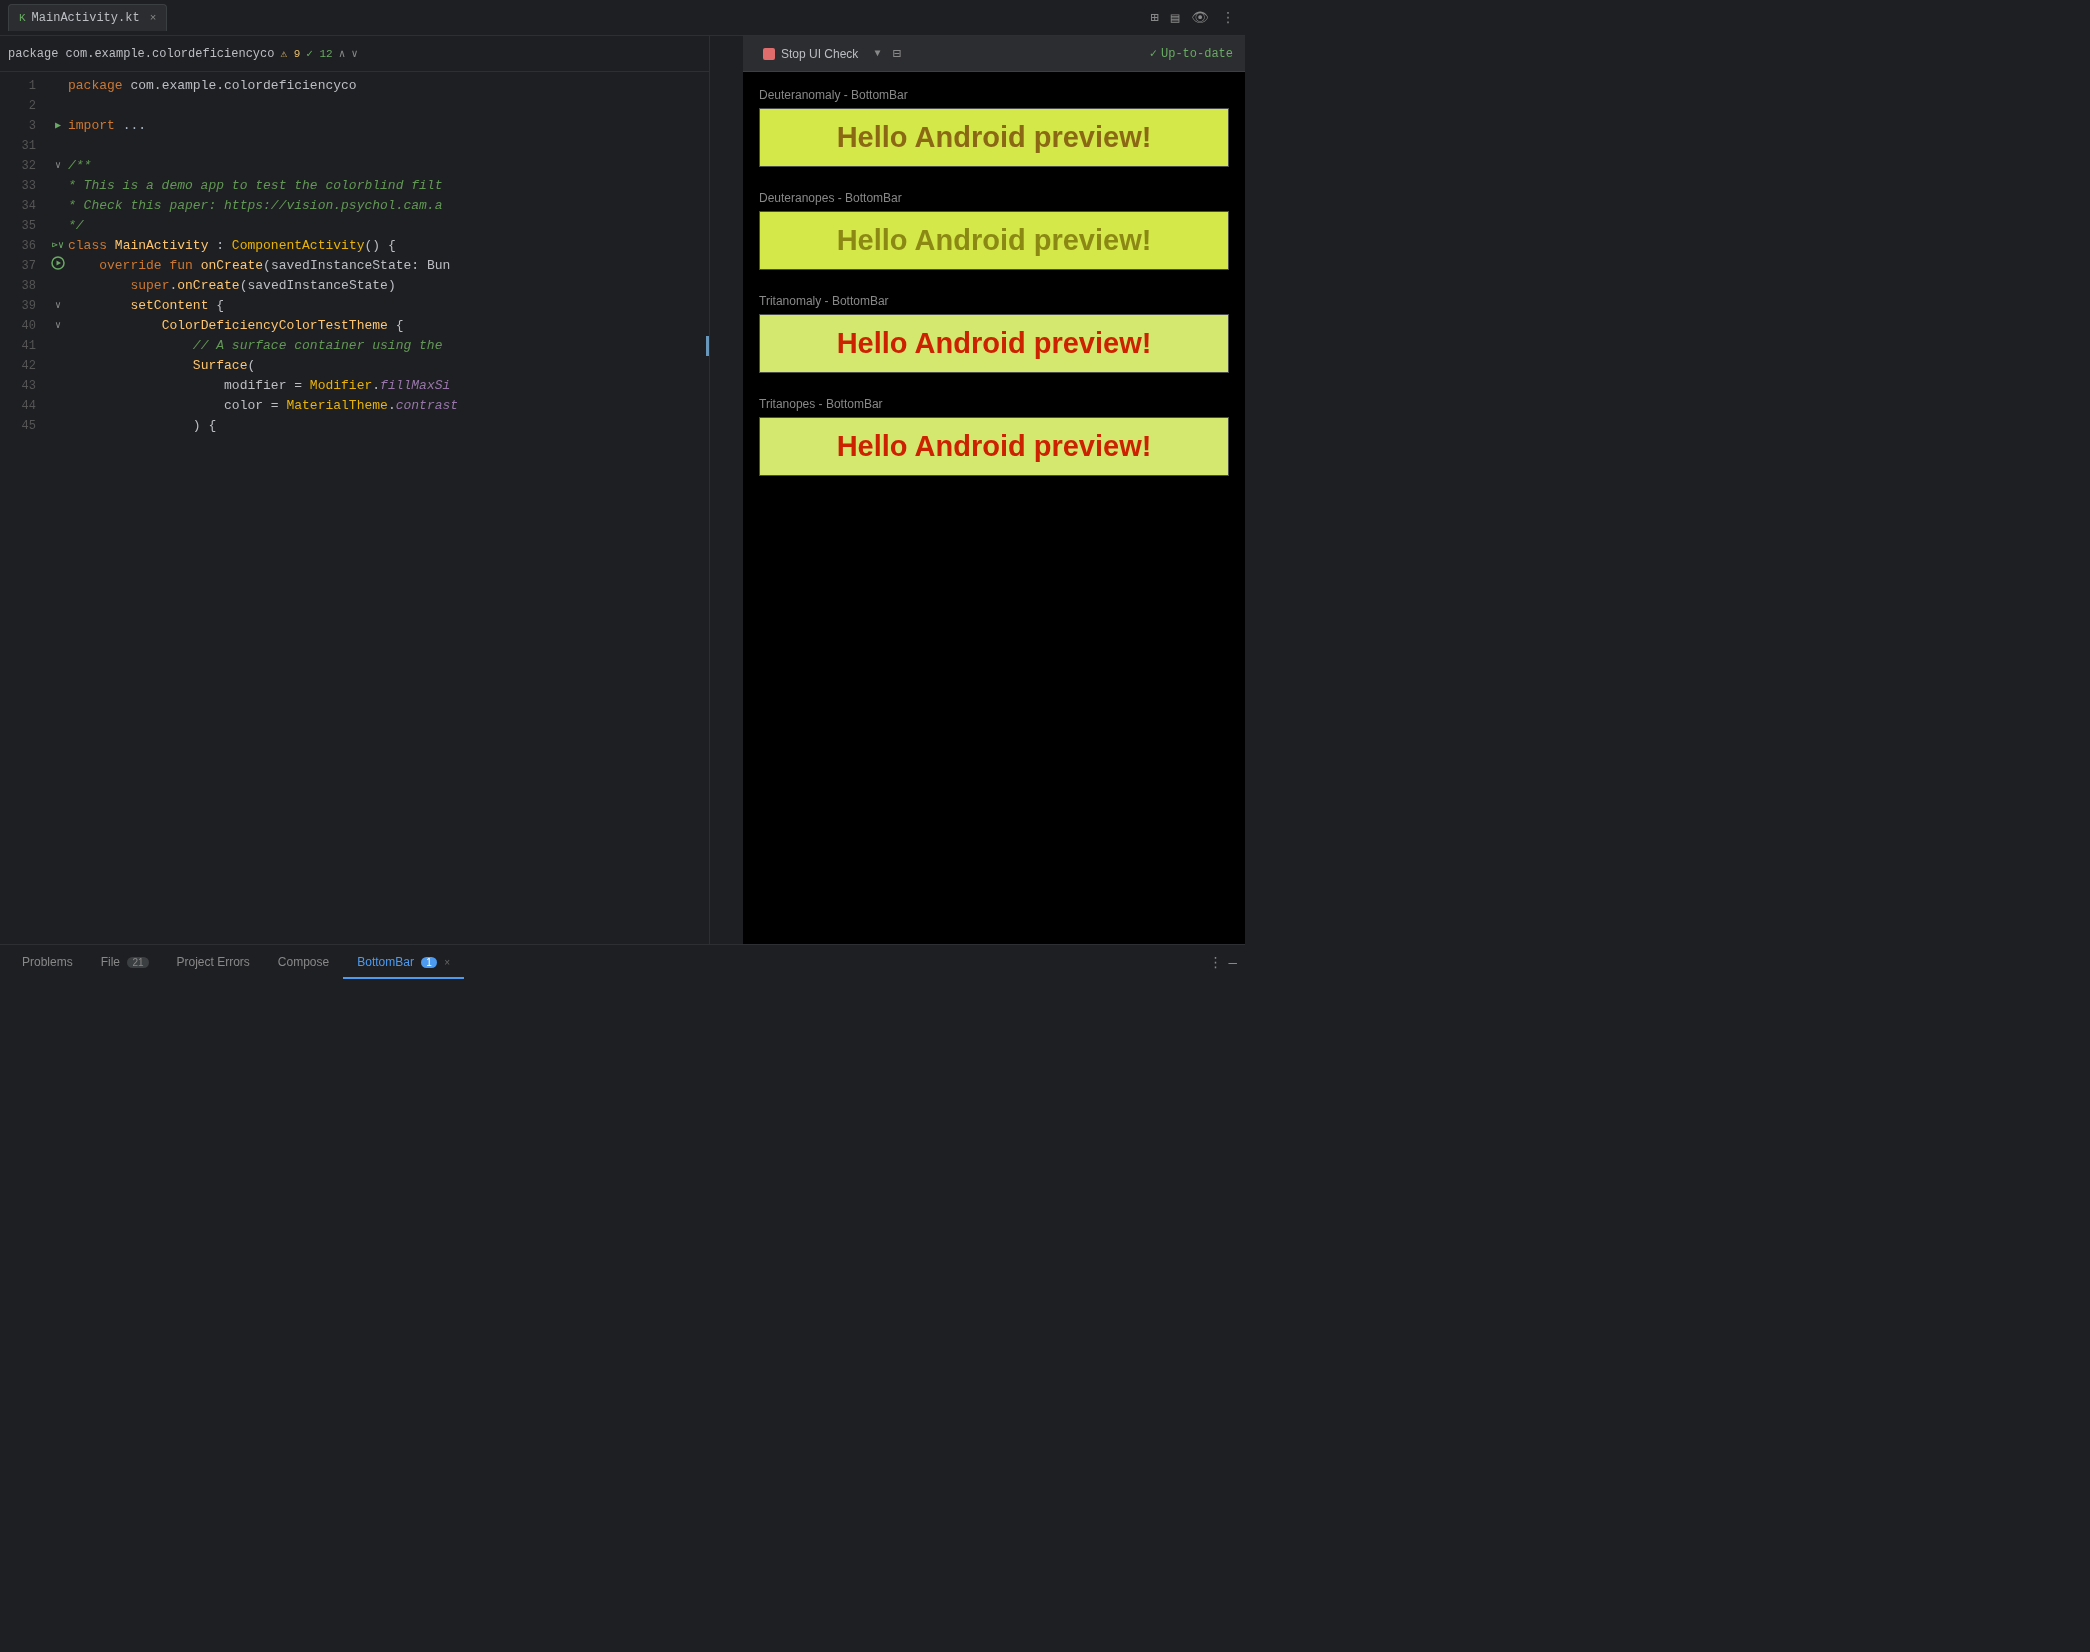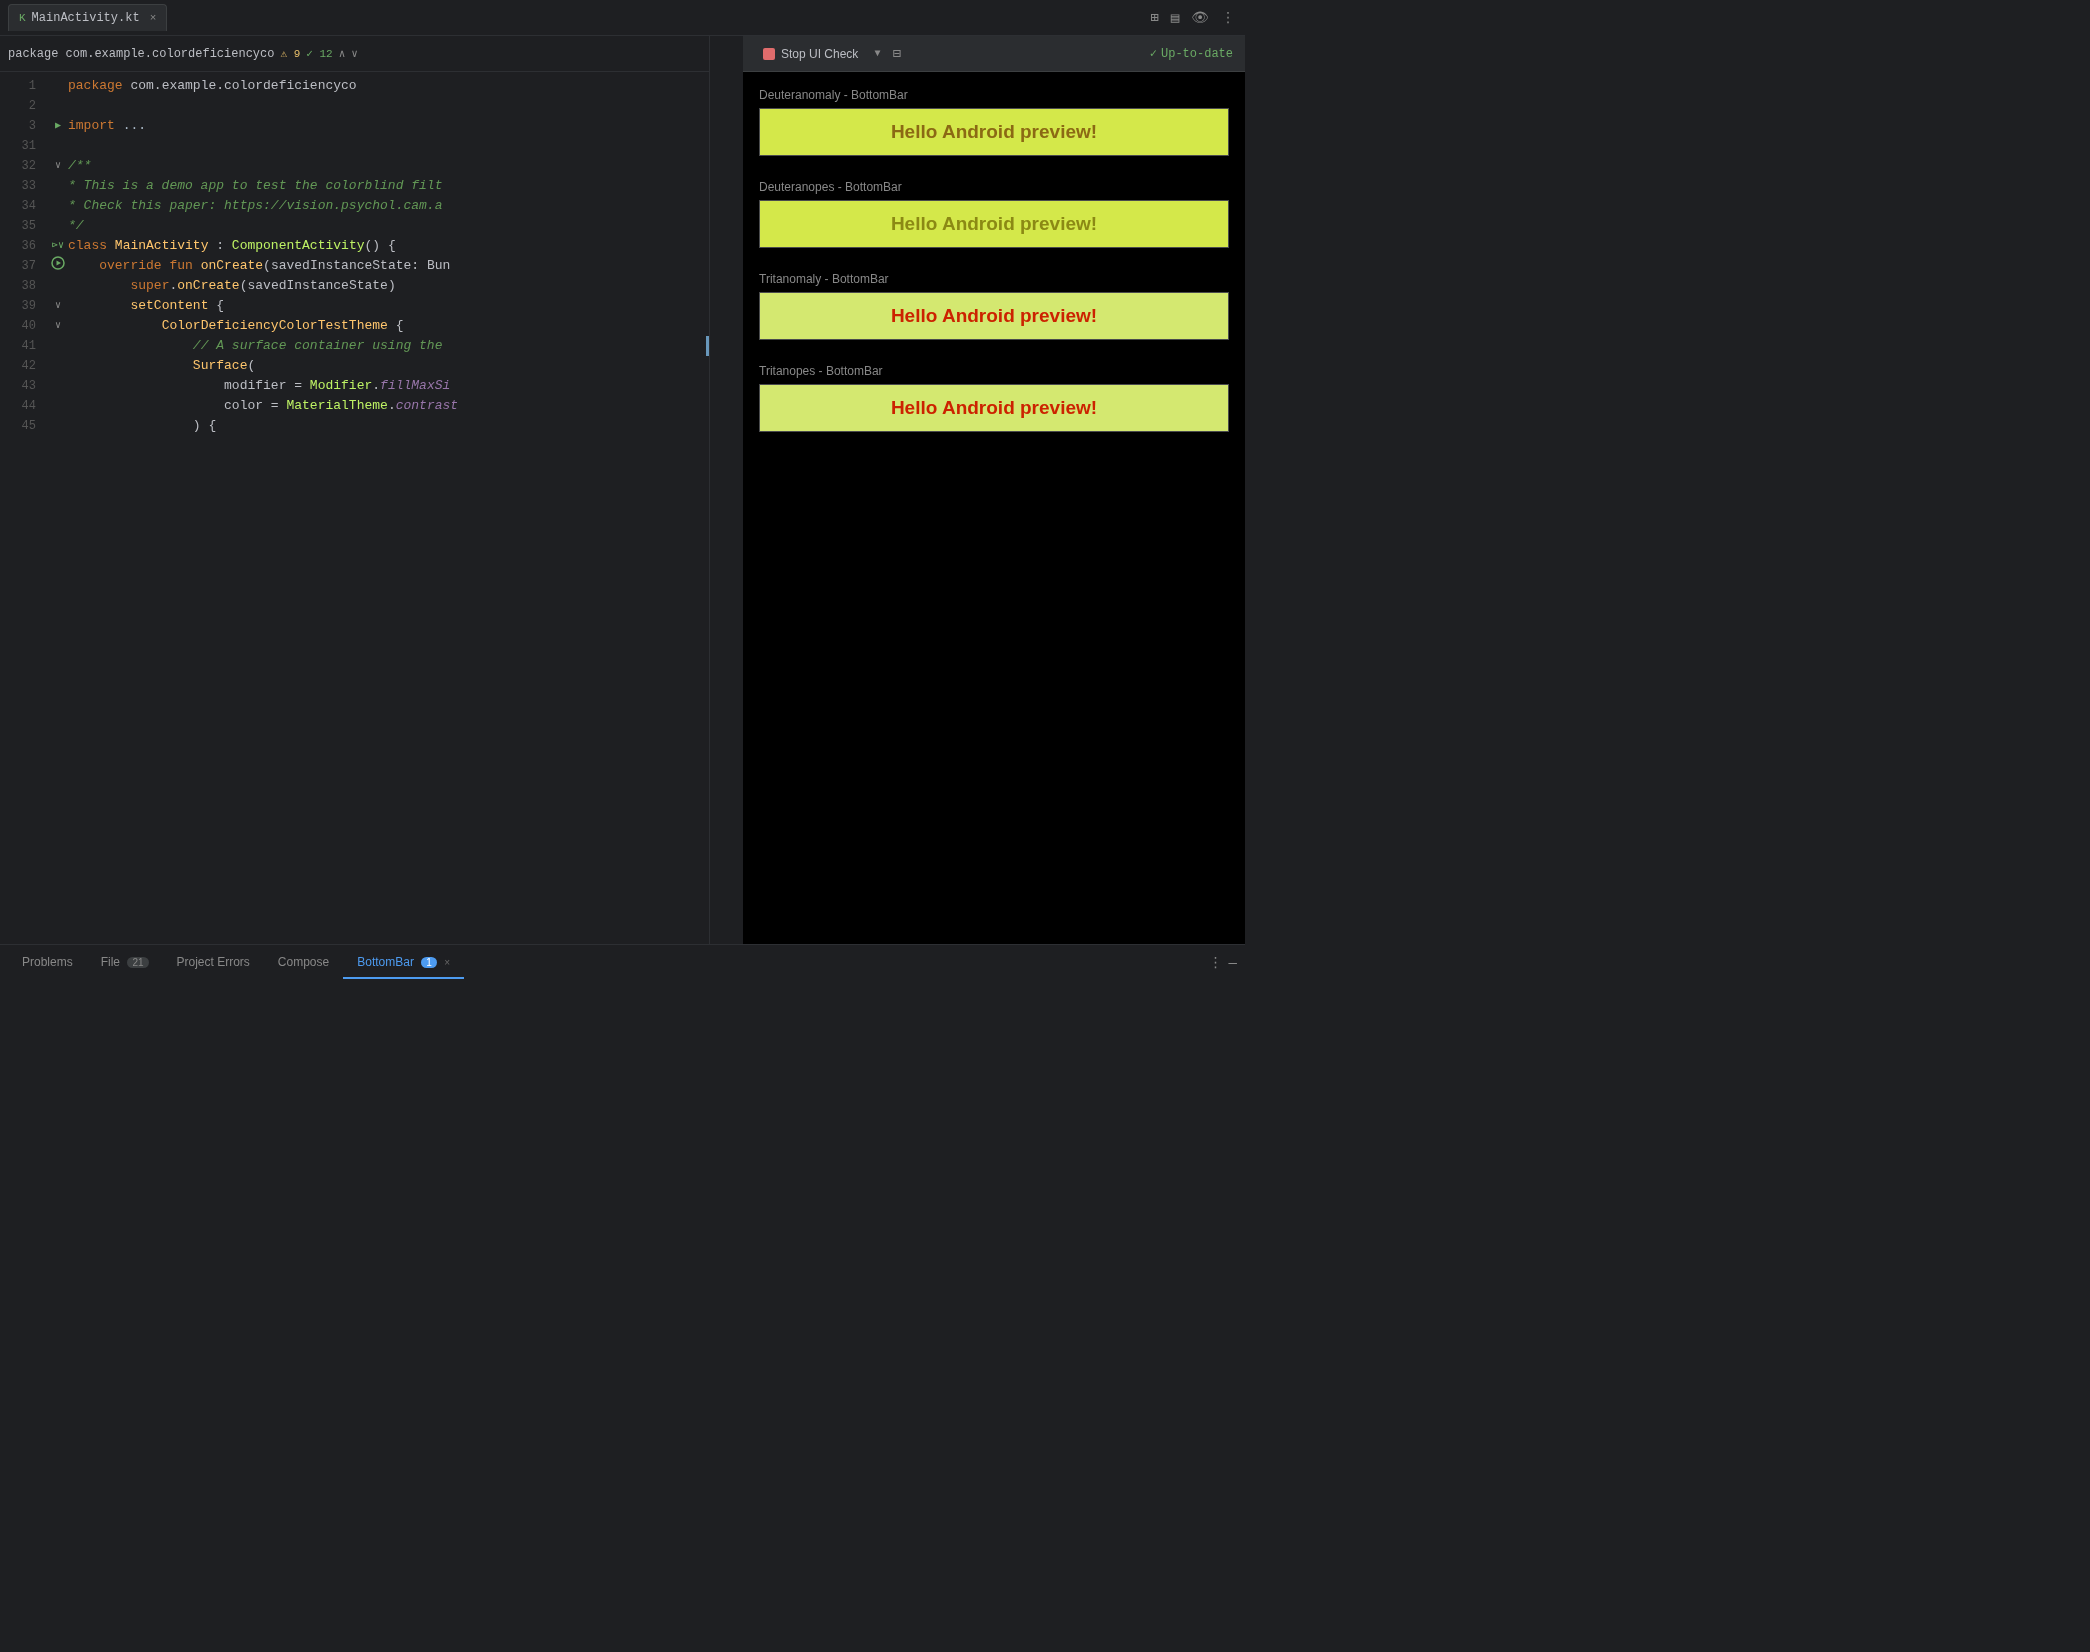--- a/index.html
+++ b/index.html
@@ -146,21 +146,21 @@
       font-size: 13px;
       white-space: nowrap;
       overflow: hidden;
     }
 
     
     .kw { color: #cc7832; margin-top: 20px; }
     .fn { color: #ffc66d; }
     .cls { color: #ffc66d; }
     .param { color: #bcbec4; }
-    .type { color: #bef264; }
+    .type { color: #eab308; }
     .comment { color: #629755; font-style: italic; }
     .prop { color: #9876aa; font-style: italic; }
     .pkg { color: #bcbec4; }
     .ellipsis { color: #a9b7c6; }
 
     
     .preview-pane {
       flex: 1;
       background: #000000;
       overflow-y: auto;
@@ -233,21 +233,21 @@
       font-family: sans-serif;
     }
     .preview-box {
       border: 1px solid #4a4b4d;
       padding: 12px 16px;
       display: flex;
       align-items: center;
       justify-content: center;
     }
     .preview-text {
-      font-size: 19px;
+      font-size: 29px;
       font-weight: bold;
       font-family: sans-serif;
     }
 
     
     .bottom-panel {
       height: 36px + 300px;
       background: #1e1f22;
       border-top: 1px solid #2d2f33;
       display: flex;

